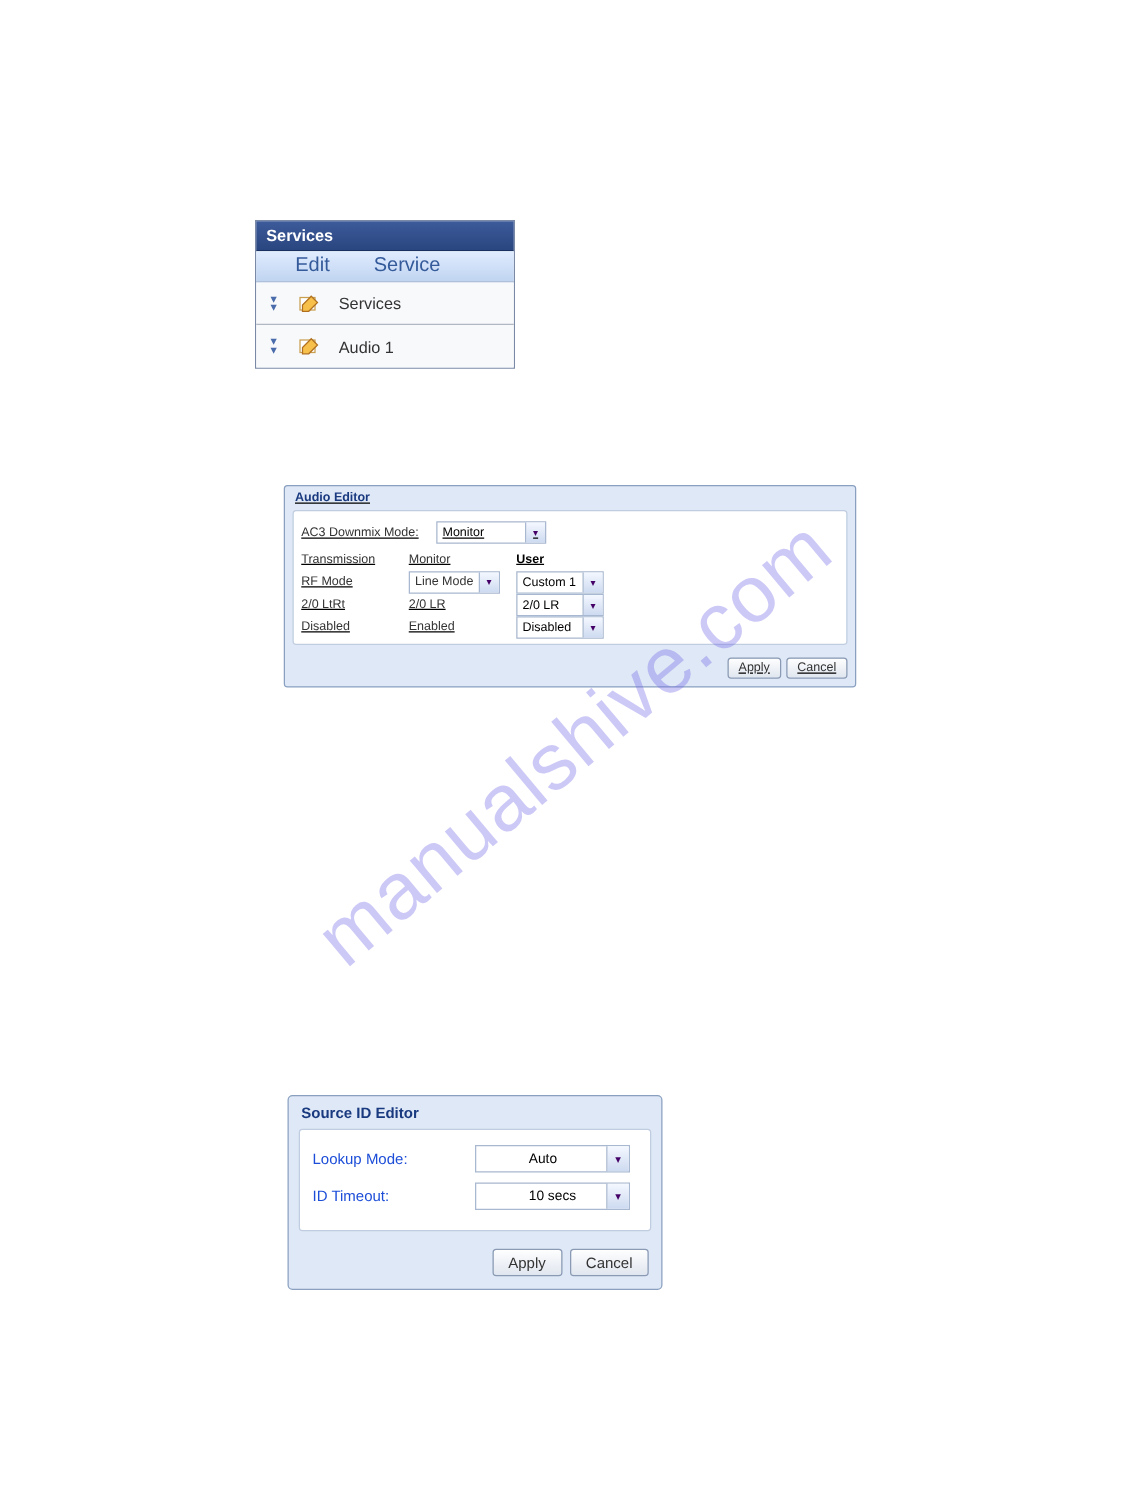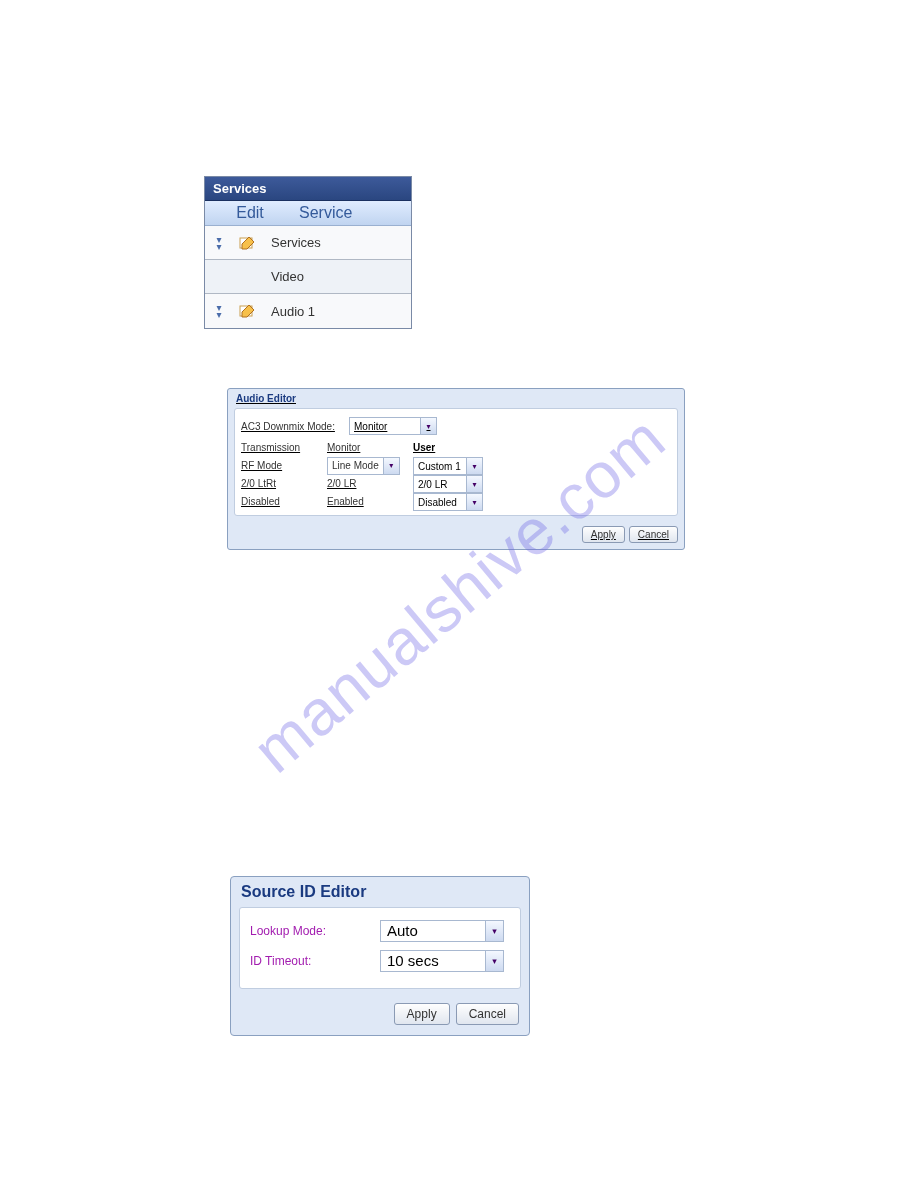--- a/index.html
+++ b/index.html
@@ -123,32 +123,32 @@
 .source-panel {
   position: absolute;
   left: 230px;
   top: 876px;
   width: 300px;
   background: #dfe8f6;
   border: 1px solid #8aa0c0;
   border-radius: 4px;
   font-size: 12px;
 }
-.source-title { color: #1a3a80; font-weight: bold; padding: 6px 10px; font-size: 16px; }
+.source-title { color: #1a3a80; font-weight: bold; padding: 6px 10px; font-size: 12px; }
 .source-body {
   background: #fff;
   margin: 0 8px 8px 8px;
   border: 1px solid #c0cde0;
   border-radius: 3px;
   padding: 12px 10px 8px 10px;
 }
 .src-row { display: flex; align-items: center; margin-bottom: 8px; }
-.src-label { width: 130px; color: #a21caf; }
+.src-label { width: 130px; color: #1d4ed8; }
 .src-select { display: inline-flex; border: 1px solid #a8b8d0; background: #fff; height: 22px; width: 124px; }
-.src-select .sel-text { flex: 1; padding: 0 6px; line-height: 20px; font-size: 15px; }
+.src-select .sel-text { flex: 1; padding: 0 6px; line-height: 20px; font-size: 11px; margin-left: 36px; }
 .src-select .sel-btn { width: 18px; background: linear-gradient(to bottom,#f4f8ff,#cddaf0); border-left: 1px solid #a8b8d0; display: flex; align-items: center; justify-content: center; font-size: 9px; color: #406; cursor: pointer; }
 .src-input { border: 1px solid #a8b8d0; background: #fff; height: 22px; width: 124px; padding: 0 4px; font-size: 11px; }
 .source-footer { display: flex; justify-content: flex-end; gap: 6px; padding: 6px 10px 10px 10px; }
 .btn-lg { padding: 3px 12px; font-size: 12px; }
 </style>
 </head>
 <body>
 
 <div class="watermark">manualshive.com</div>
 
@@ -162,25 +162,20 @@
     <div class="chev-col">
         <div class="chev">▾<br>▾</div>
       </div>
     <div class="edit-col">
       <svg class="edit-icon" viewBox="0 0 18 16">
           <rect x="1" y="3" width="12" height="10" fill="#fff" stroke="#c9a050"></rect>
           <path d="M10 2 l5 5 -7 7 -5 0 0 -5 z" fill="#f7c04a" stroke="#b07020"></path>
         </svg>
     </div>
     <div class="service-col">Services</div>
-  </div>
-  <div class="services-row alt">
-    <div class="chev-col"></div>
-    <div class="edit-col"></div>
-    <div class="service-col">Video</div>
   </div>
   <div class="services-row">
     <div class="chev-col">
         <div class="chev">▾<br>▾</div>
       </div>
     <div class="edit-col">
       <svg class="edit-icon" viewBox="0 0 18 16">
           <rect x="1" y="3" width="12" height="10" fill="#fff" stroke="#c9a050"></rect>
           <path d="M10 2 l5 5 -7 7 -5 0 0 -5 z" fill="#f7c04a" stroke="#b07020"></path>
         </svg>

